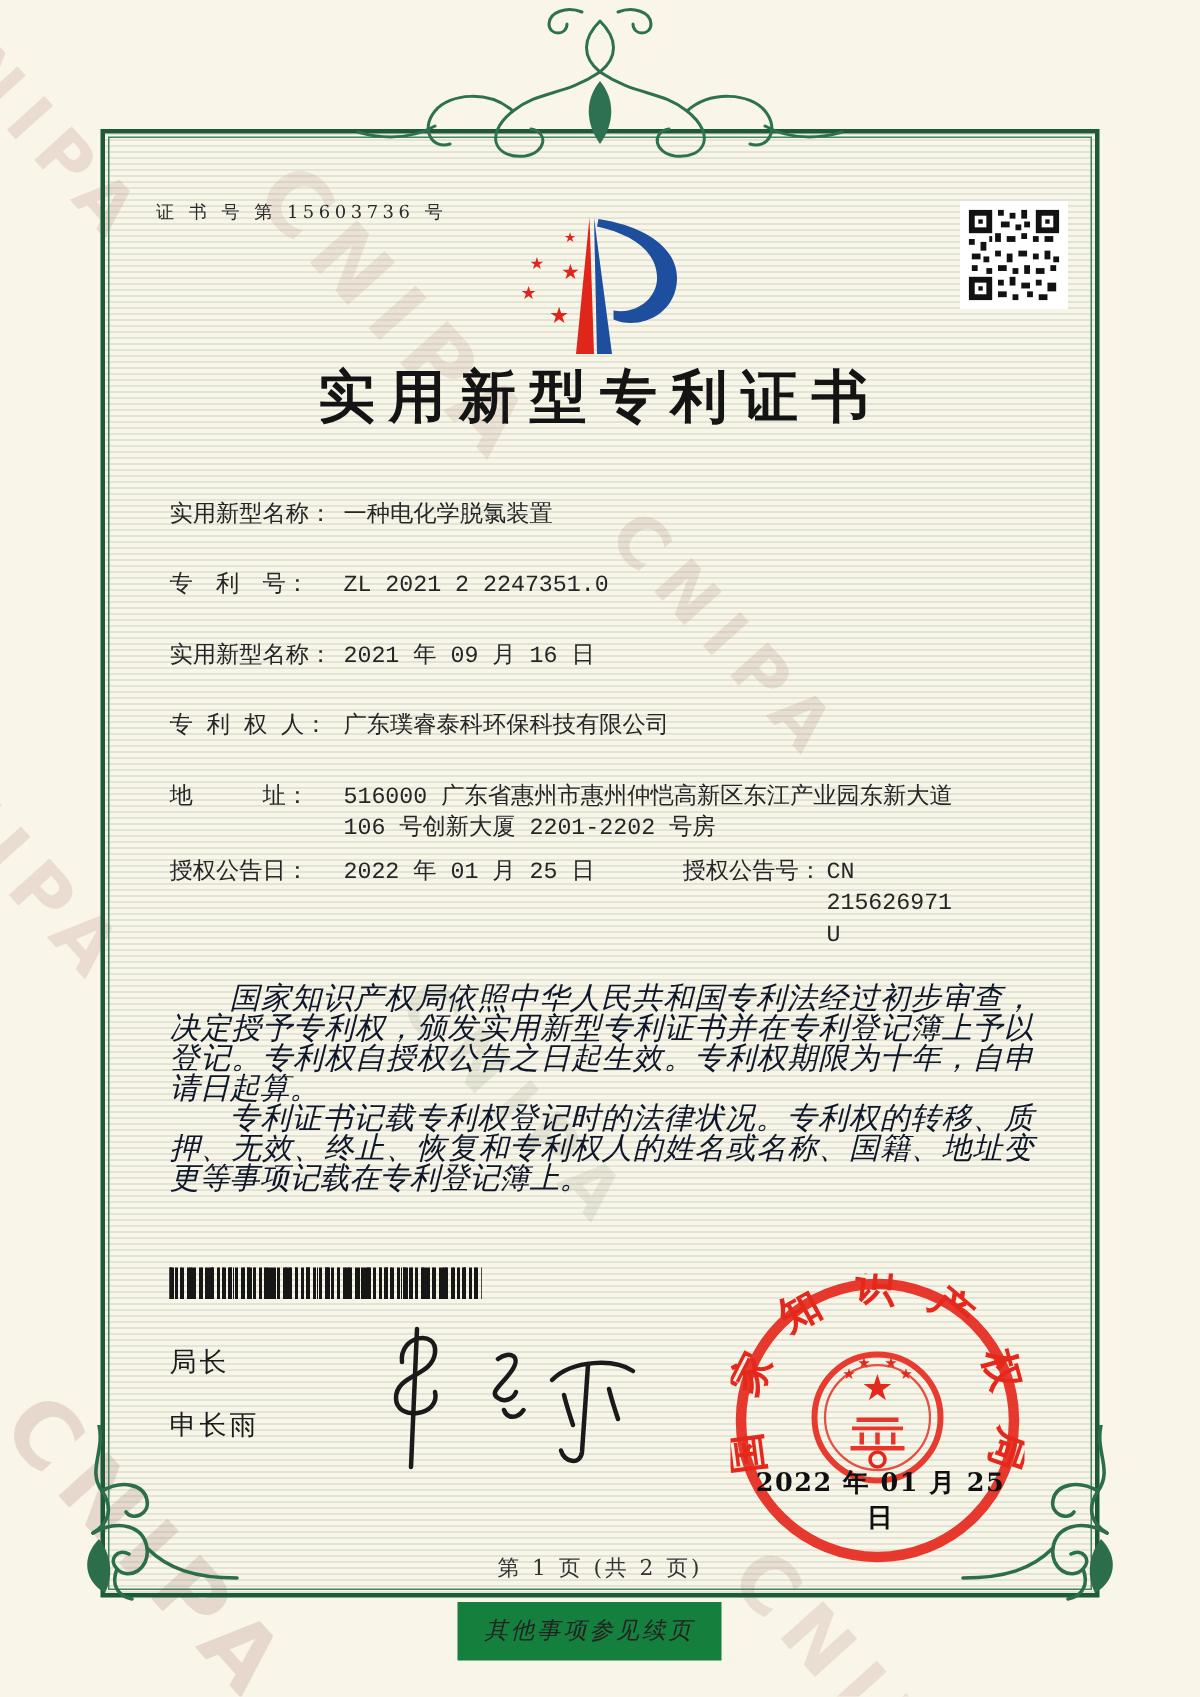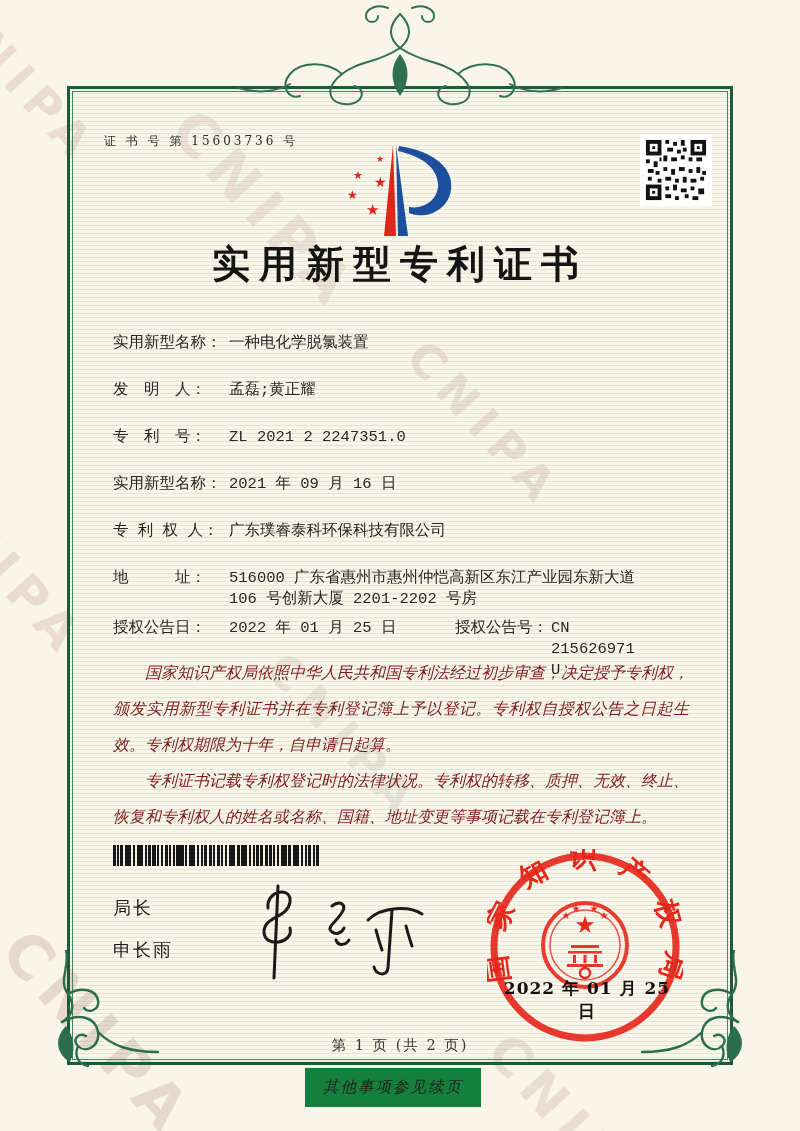--- a/index.html
+++ b/index.html
@@ -32,22 +32,22 @@
   .fields{position:absolute;left:113px;top:333px;width:532px;font-size:15.5px;color:#262626;font-family:Liberation Mono, monospace;}
   .f-row{display:flex;margin-bottom:26px;line-height:21px;}
   .f-row .lbl{flex:none;width:116px;}
   .f-row .val{flex:1;}
   .f-row.addr{margin-bottom:8px;}
   .f-row.last{margin-bottom:16px;}
   .f-row.last .left{flex:none;width:342px;display:flex;}
   .f-row.last .right{flex:1;display:flex;}
   .f-row.last .right .lbl{width:96px;}
 
-  .paras{position:absolute;left:113px;top:655px;width:576px;font-size:16px;line-height:36px;
-         color:#7f1d1d;font-style:italic;text-align:justify;}
+  .paras{position:absolute;left:113px;top:655px;width:576px;font-size:20px;line-height:20px;
+         color:#0f172a;font-style:italic;text-align:justify;}
   .paras p{margin:0;text-indent:2em;}
 
   .barcode{position:absolute;left:113px;top:845px;width:208px;height:21px;
     background-image:
       repeating-linear-gradient(90deg,#161616 0 2px,rgba(0,0,0,0) 2px 4px),
       repeating-linear-gradient(90deg,#161616 0 1px,rgba(0,0,0,0) 1px 7px),
       repeating-linear-gradient(90deg,#161616 0 3px,rgba(0,0,0,0) 3px 13px);}
 
   .director{position:absolute;left:113px;top:896px;font-family:"DejaVu Sans","Liberation Sans",sans-serif;
             font-size:18px;color:#1c1c1c;letter-spacing:2px;}
@@ -185,24 +185,20 @@
   </div>
 
   <div class="title">实用新型专利证书</div>
 
   <div class="fields">
     <div class="f-row">
       <span class="lbl">实用新型名称：</span>
       <span class="val">一种电化学脱氯装置</span>
     </div>
     <div class="f-row">
-      <span class="lbl">发　明　人：</span>
-      <span class="val">孟磊;黄正耀</span>
-    </div>
-    <div class="f-row">
       <span class="lbl">专　利　号：</span>
       <span class="val">ZL 2021 2 2247351.0</span>
     </div>
     <div class="f-row">
       <span class="lbl">实用新型名称：</span>
       <span class="val">2021 年 09 月 16 日</span>
     </div>
     <div class="f-row">
       <span class="lbl">专 利 权 人：</span>
       <span class="val">广东璞睿泰科环保科技有限公司</span>

